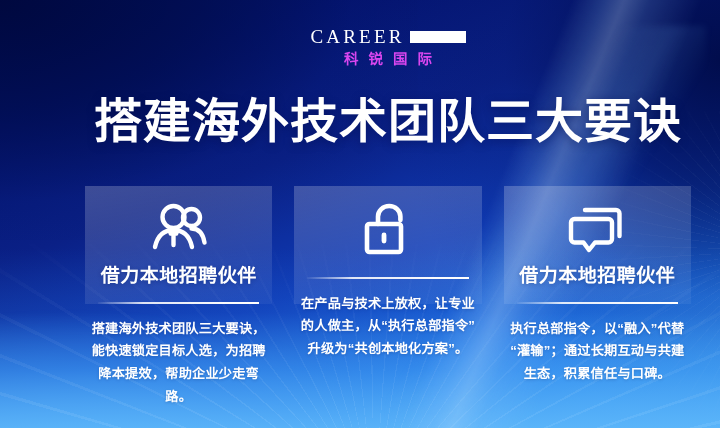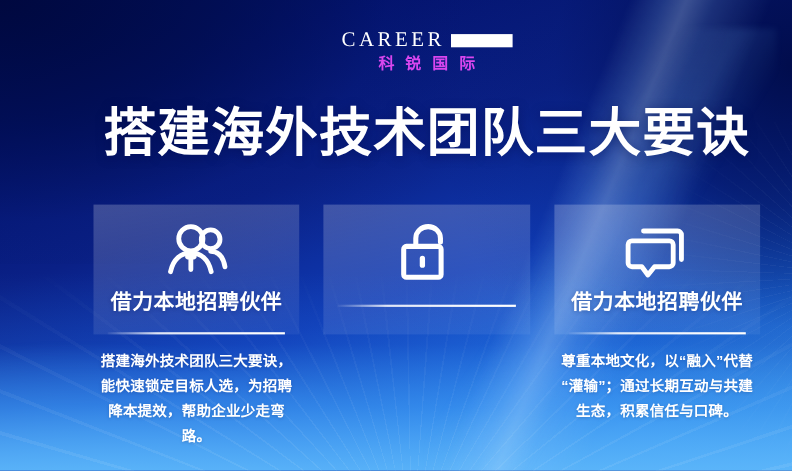--- a/index.html
+++ b/index.html
@@ -310,30 +310,31 @@
       <div class="card">
         <div class="card-panel"></div>
         <div class="icon-box">
           <svg width="52" height="56" viewBox="0 0 52 56" fill="none" stroke="#ffffff" stroke-width="4.6" stroke-linecap="round" stroke-linejoin="round">
             <rect x="5" y="23" width="34" height="28" rx="2.5"></rect>
             <path d="M16 23 V15.5 C16 9.7 21.0 5 27.2 5 C33.4 5 38.4 9.7 38.4 15.5 V19"></path>
             <rect x="19.6" y="31.5" width="4.8" height="11" rx="2.4" fill="#ffffff" stroke="none"></rect>
           </svg>
         </div>
         <div class="card-divider"></div>
+        <div class="card-body">在产品与技术上放权，让专业的人做主，从“执行总部指令”升级为“共创本地化方案”。</div>
       </div>
 
       <div class="card">
         <div class="card-panel"></div>
         <div class="icon-box">
           <svg width="58" height="52" viewBox="0 0 58 52" fill="none" stroke="#ffffff" stroke-width="4.4" stroke-linecap="round" stroke-linejoin="round">
             <path d="M17 7 H48 C50 7 51.5 8.5 51.5 10.5 V33"></path>
             <path d="M6.5 16 H40.5 C42.5 16 44 17.5 44 19.5 V36 C44 38 42.5 39.5 40.5 39.5 H27 L21 47 L15.5 39.5 H6.5 C4.5 39.5 3 38 3 36 V19.5 C3 17.5 4.5 16 6.5 16 Z"></path>
           </svg>
         </div>
         <div class="card-title">借力本地招聘伙伴</div>
         <div class="card-divider"></div>
-        <div class="card-body">尊重本地文化，以“融入”代替“灌输”；通过长期互动与共建生态，积累信任与口碑。</div>
+        <div class="card-body">执行总部指令，以“融入”代替“灌输”；通过长期互动与共建生态，积累信任与口碑。</div>
       </div>
 
     </div>
   </div>
 </div>
 
 </body></html>

